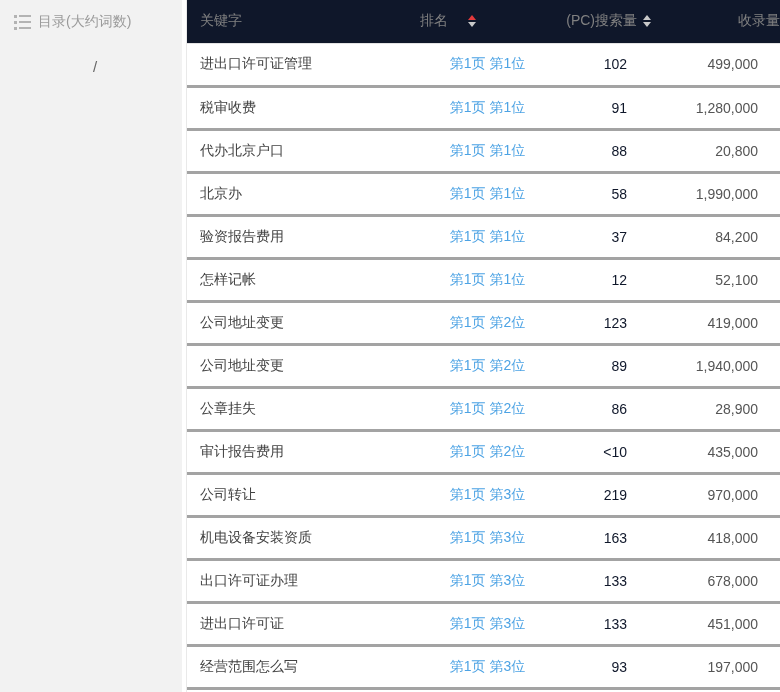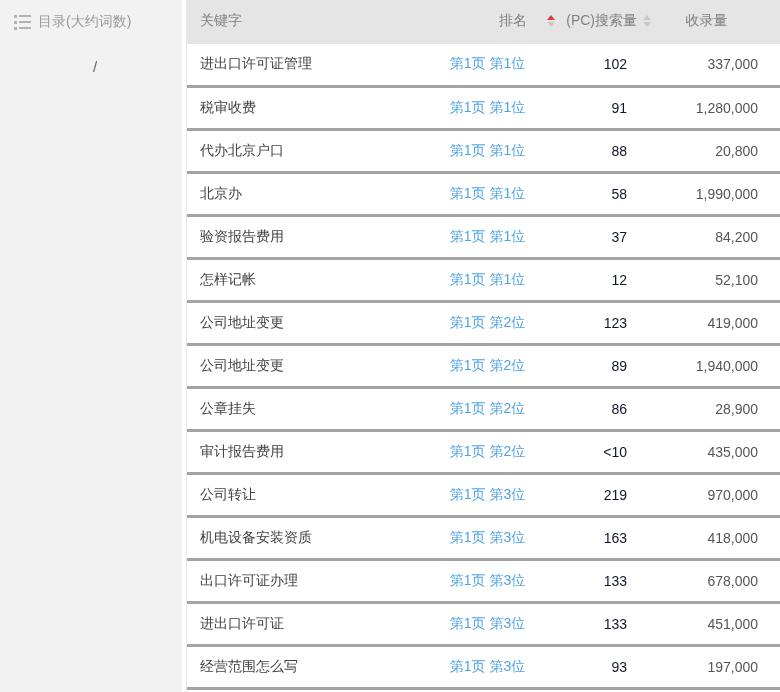--- a/index.html
+++ b/index.html
@@ -20,27 +20,27 @@
   .gap { width:4px; flex:none; background:#fff; }
   .main { flex:1; background:#fff; border-left:1px solid #e9e9e9; }
 
   
   table { width:100%; border-collapse:collapse; table-layout:fixed; }
   col.col-kw   { width:auto; }
   col.col-rank { width:135px; }
   col.col-pc   { width:100px; }
   col.col-idx  { width:125px; }
 
-  thead th { height:43px; background:#e5e5e5; border-bottom:1px solid #e3e3e3;
+  thead th { height:43px; background:#0f172a; border-bottom:1px solid #e3e3e3;
              font-weight:normal; font-size:14px; color:#808080; }
   th.c-kw  { text-align:left; padding-left:13px; }
   .th-inner { display:flex; align-items:center; }
-  th.c-rank .th-inner { justify-content:flex-end; gap:20px; }
+  th.c-rank .th-inner { justify-content:flex-start; gap:20px; }
   th.c-pc   .th-inner { justify-content:flex-end; gap:6px; padding-right:4px; }
-  th.c-idx { text-align:center; padding-right:22px; }
+  th.c-idx { text-align:right; }
   th.sortable { cursor:pointer; }
 
   .sorter { display:inline-flex; flex-direction:column; gap:2px; }
   .arr { width:0; height:0; border-left:4px solid transparent; border-right:4px solid transparent; }
   .arr.up   { border-bottom:5px solid #c9c9c9; }
   .arr.up.active { border-bottom-color:#e4393c; }
   .arr.down { border-top:5px solid #c9c9c9; }
 
   tbody td { height:43px; border-bottom:3px solid #a3a3a3; font-size:14px; background:#fff; }
   td.c-kw   { text-align:left; padding-left:13px; color:#424242; }
@@ -113,21 +113,21 @@
           </th>
         </tr>
       </thead>
       <tbody>
           <tr>
     <td class="c-kw">进出口许可证管理</td>
     <td class="c-rank">
       <a>第1页 第1位</a>
     </td>
     <td class="c-pc">102</td>
-    <td class="c-idx">337,000</td>
+    <td class="c-idx">499,000</td>
   </tr>
           <tr>
     <td class="c-kw">税审收费</td>
     <td class="c-rank">
       <a>第1页 第1位</a>
     </td>
     <td class="c-pc">91</td>
     <td class="c-idx">1,280,000</td>
   </tr>
           <tr>

